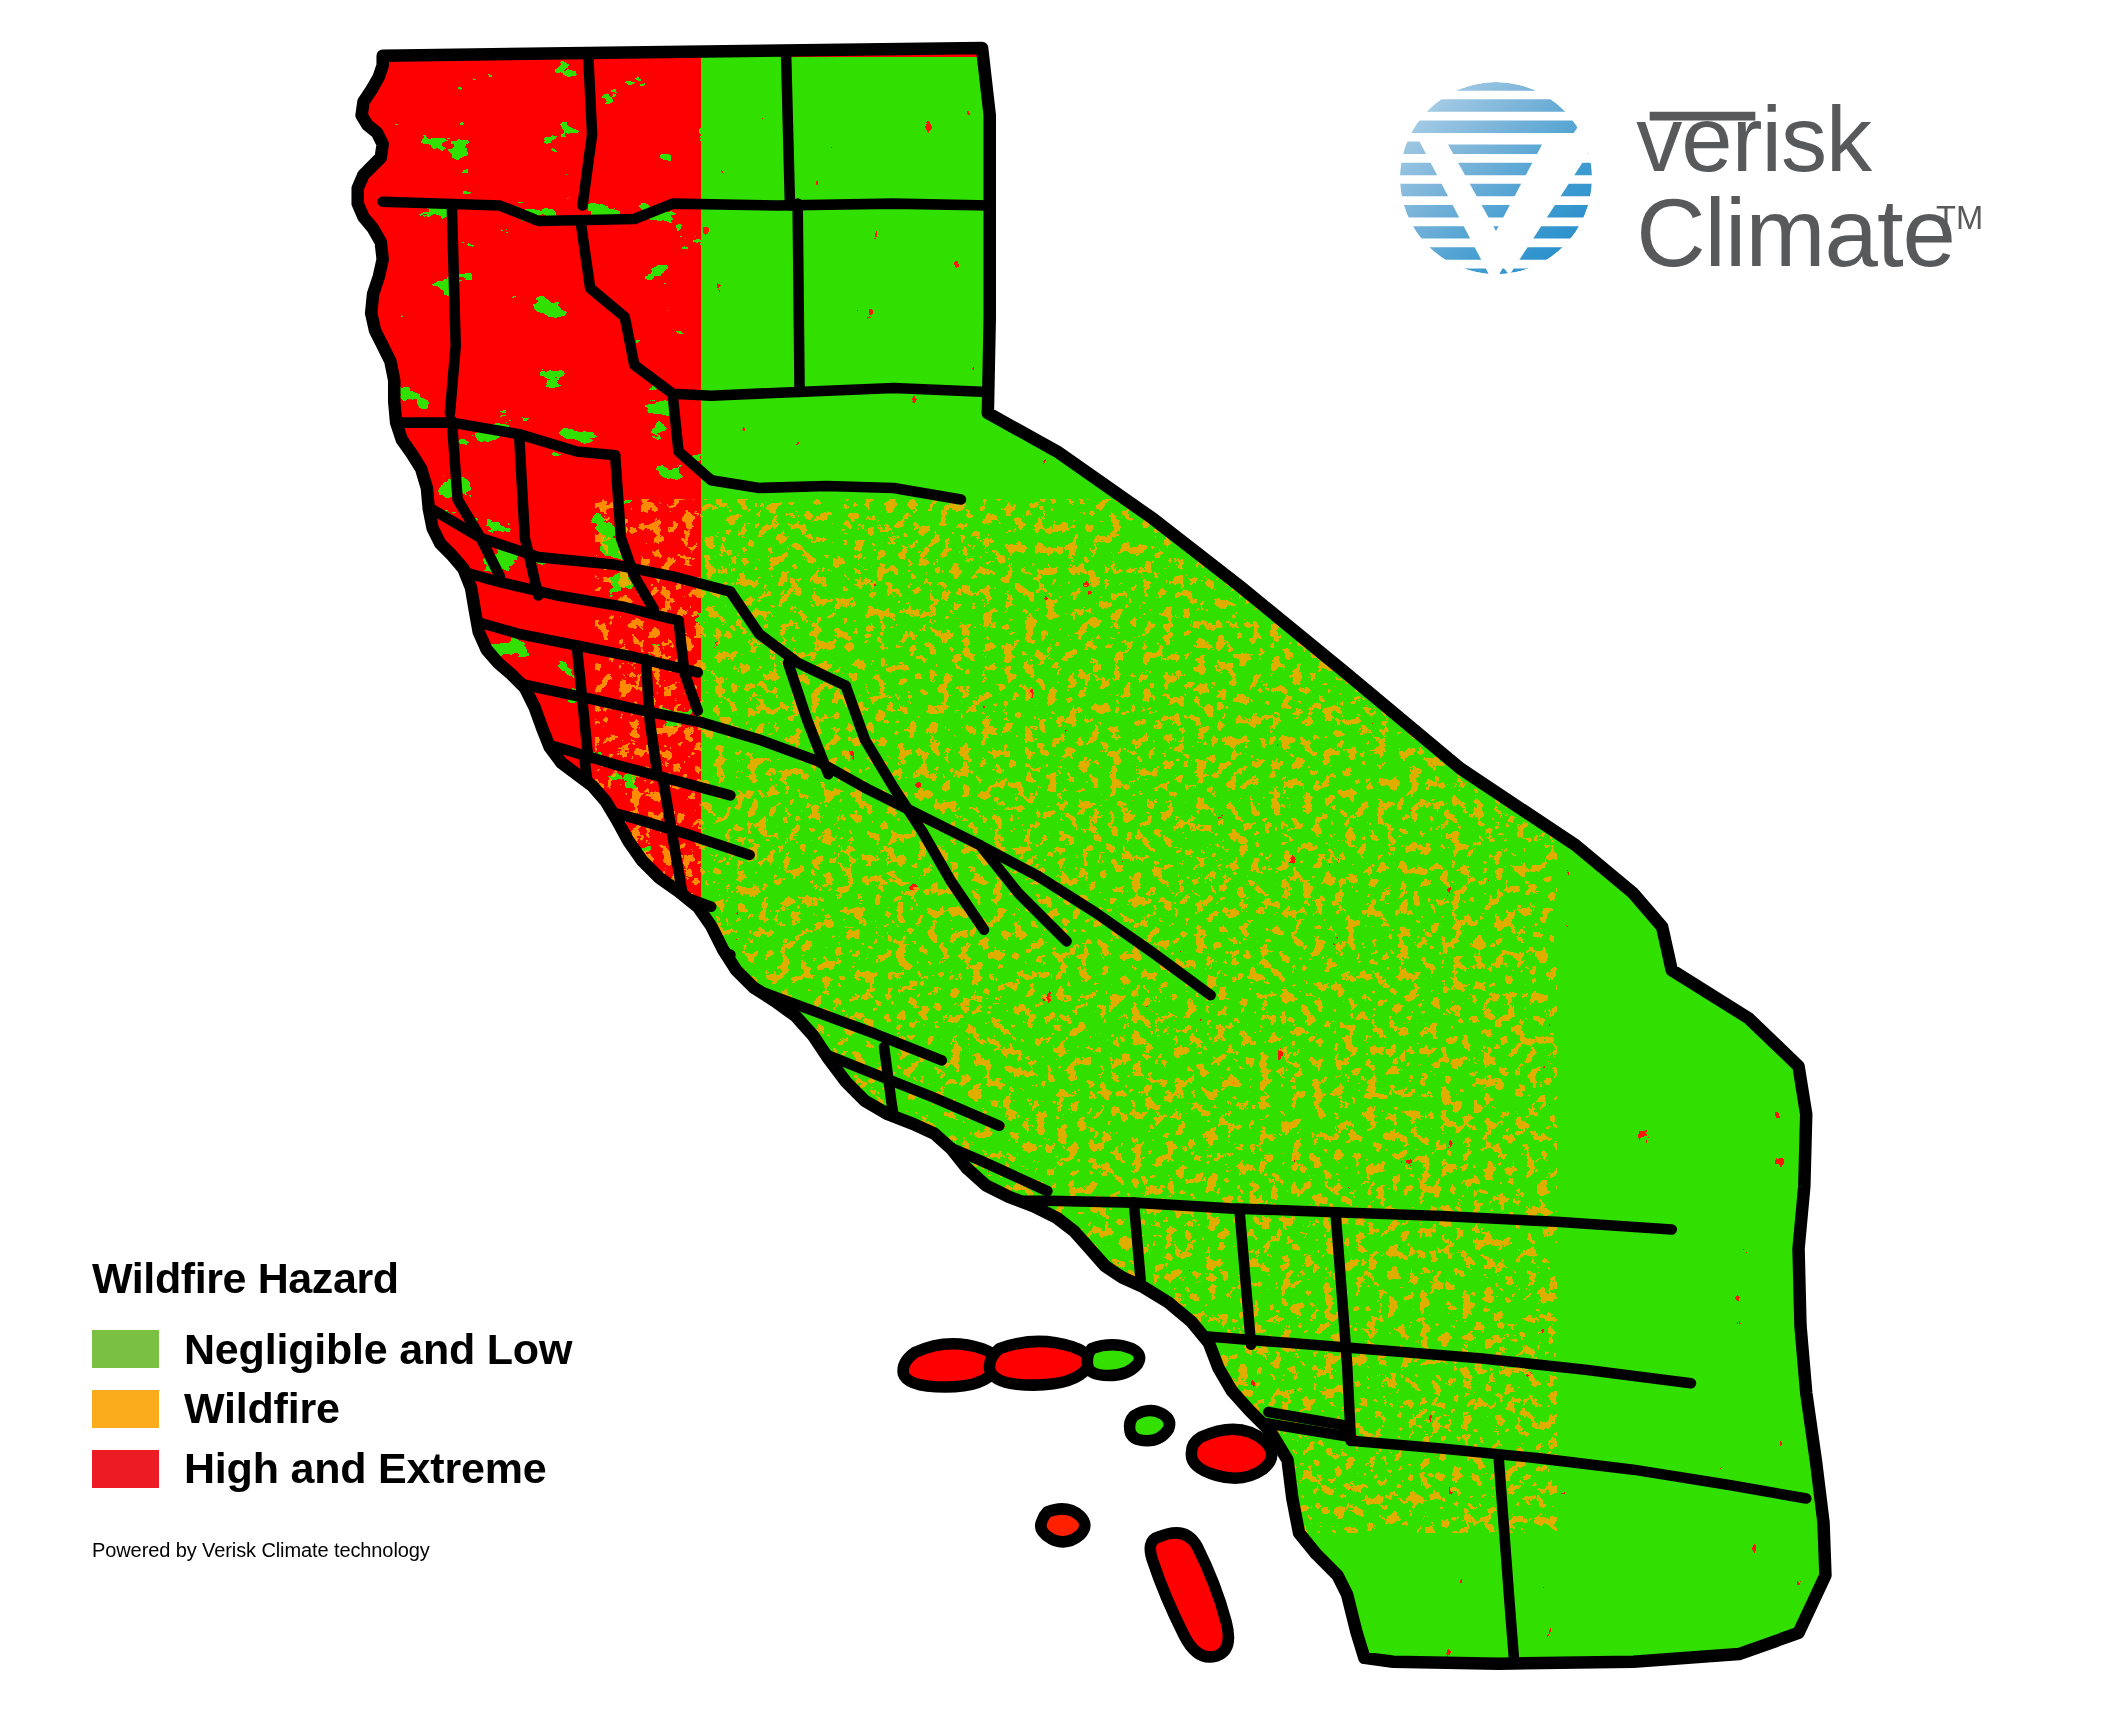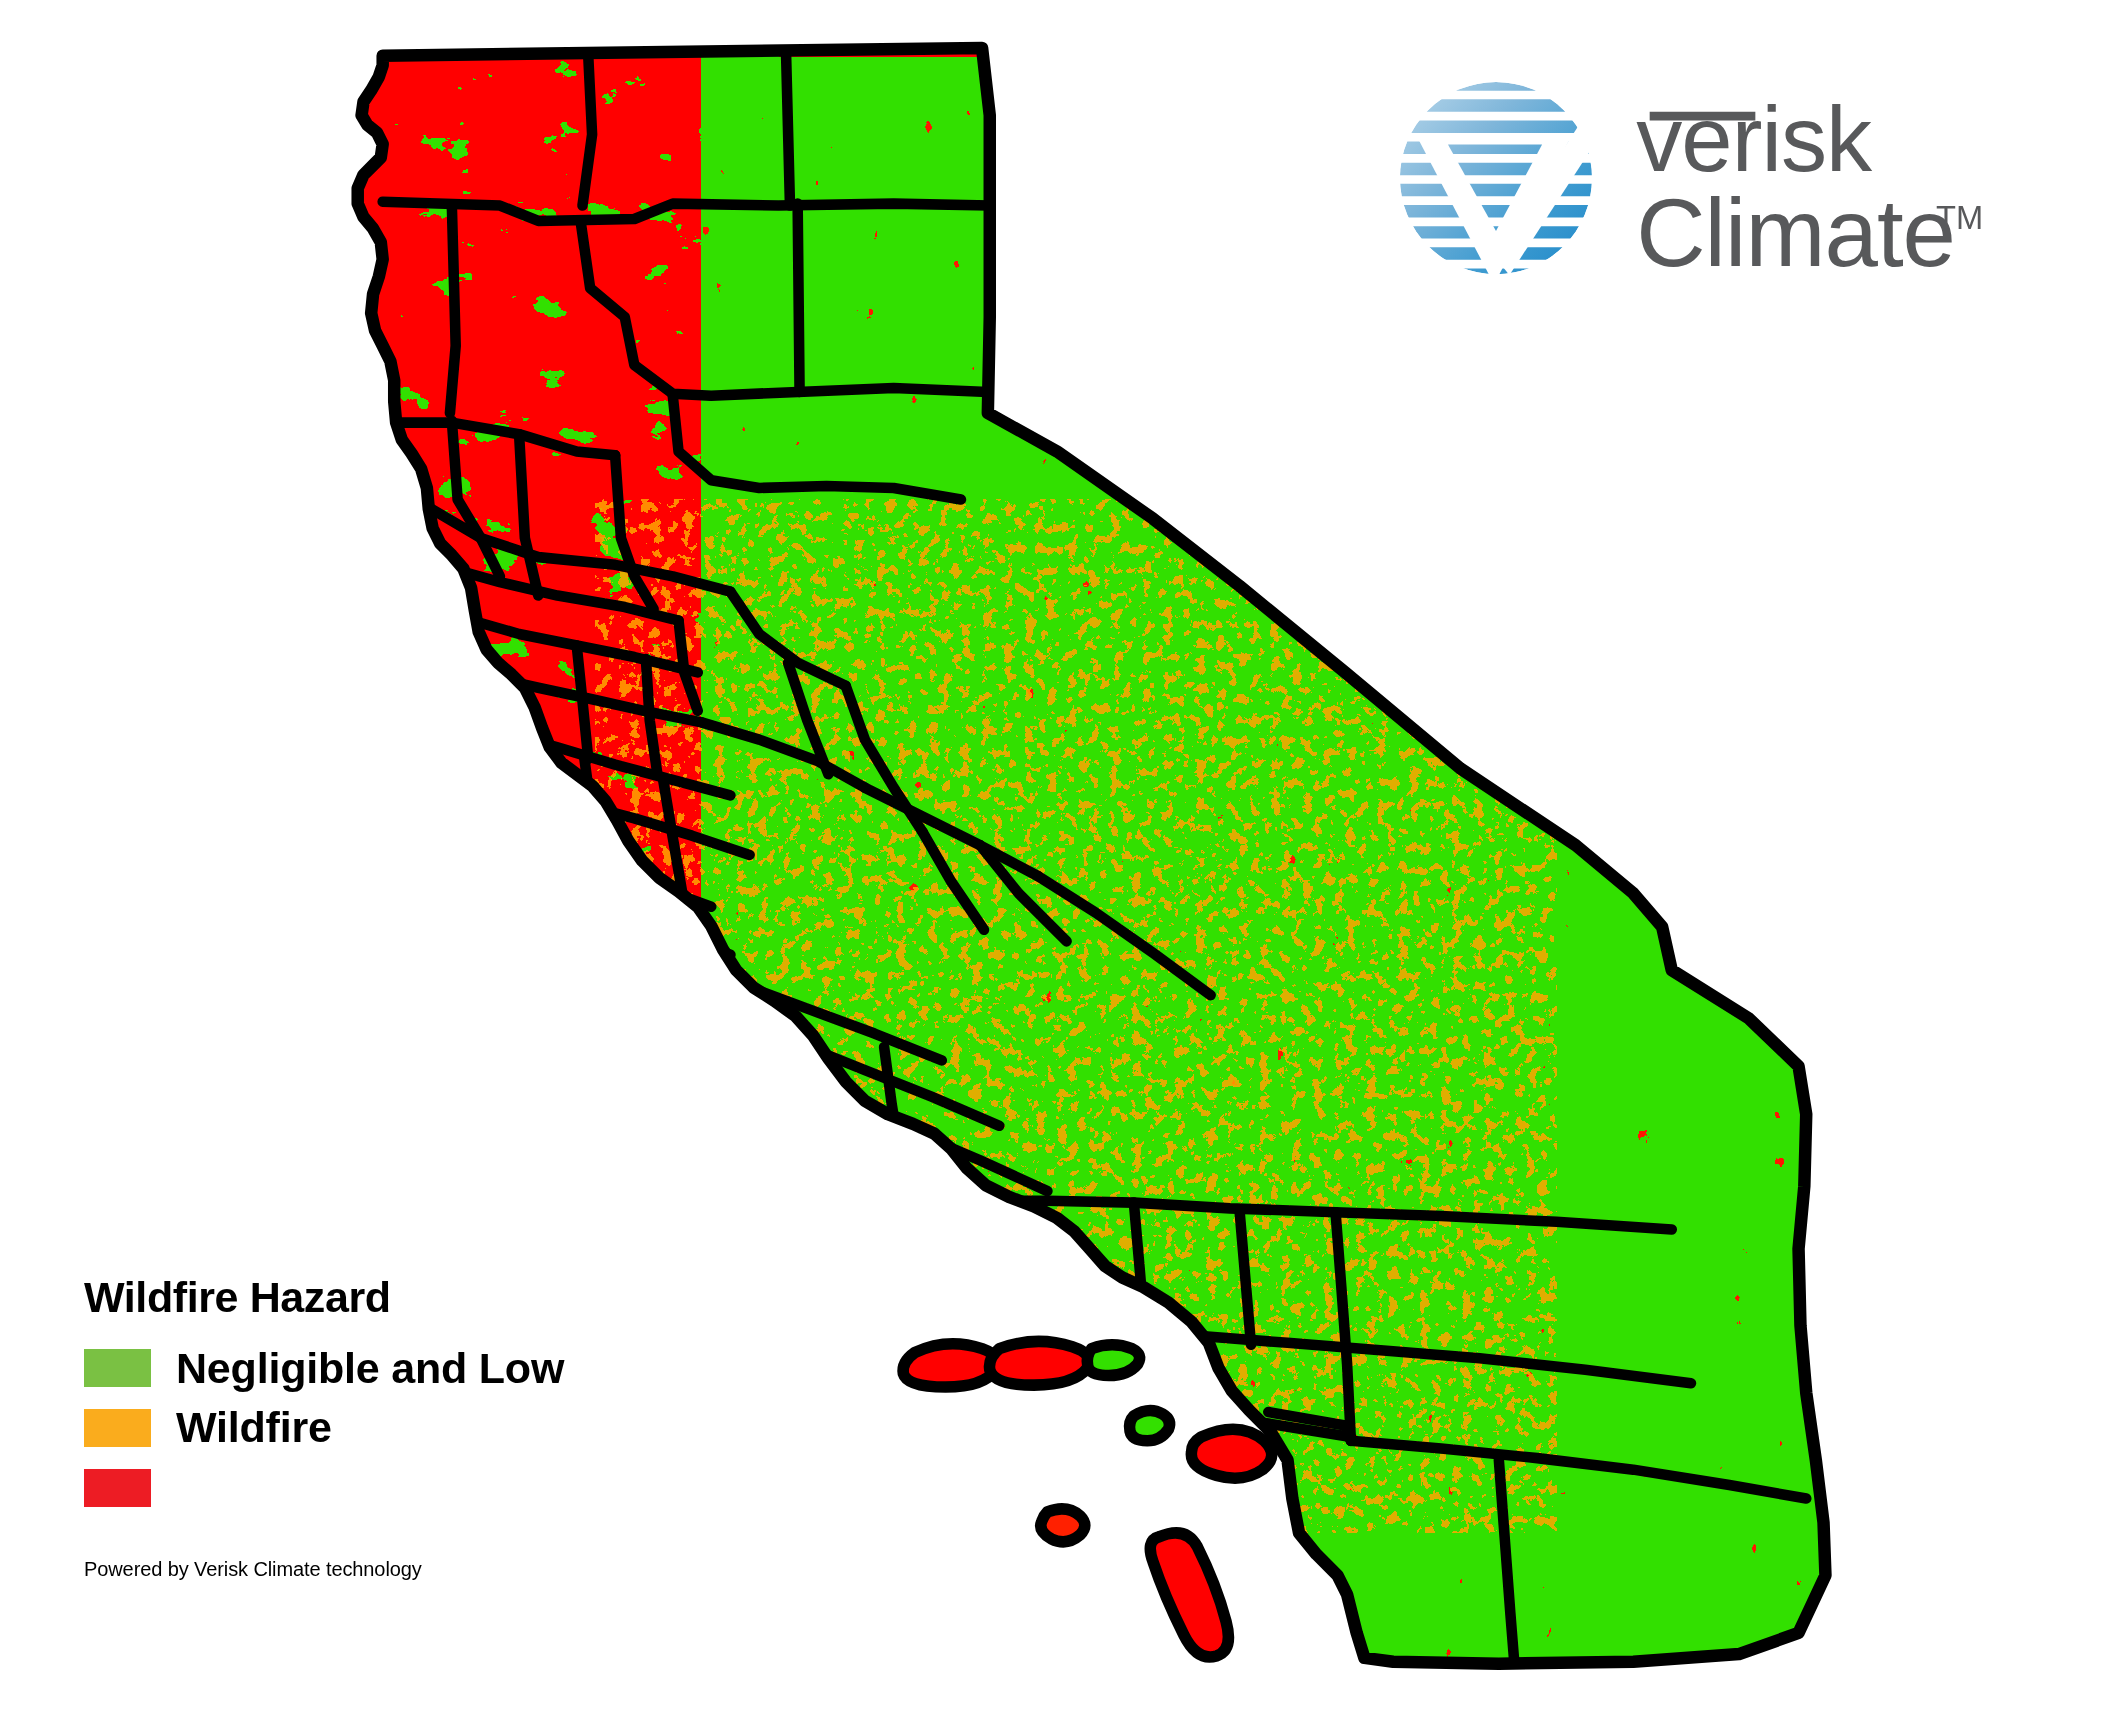--- a/index.html
+++ b/index.html
@@ -33,24 +33,23 @@
     left: 1398px;
     top: 77px;
     width: 634px;
     height: 207px;
   }
   #brand-logo svg { display: block; }
 
   
   #legend-panel {
     position: absolute;
-    left: 84px;
+    left: 92px;
     top: 1257px;
     width: 672px;
-    margin-top: 19px;
   }
   #legend-title {
     font-size: 43px;
     font-weight: bold;
     color: #000000;
     letter-spacing: -0.4px;
     margin: 0 0 21px 0;
     line-height: 1.0;
   }
   .legend-row {
@@ -400,17 +399,18 @@
     <span class="legend-label">Negligible and Low</span>
   </div>
 
   <div class="legend-row">
     <span class="legend-swatch" style="background-color: rgb(250, 172, 29);"></span>
     <span class="legend-label">Wildfire</span>
   </div>
 
   <div class="legend-row">
     <span class="legend-swatch" style="background-color: rgb(237, 28, 36);"></span>
+    <span class="legend-label">High and Extreme</span>
   </div>
 
   <div id="legend-credit">Powered by Verisk Climate technology</div>
 </div>
 
 
 </body></html>

